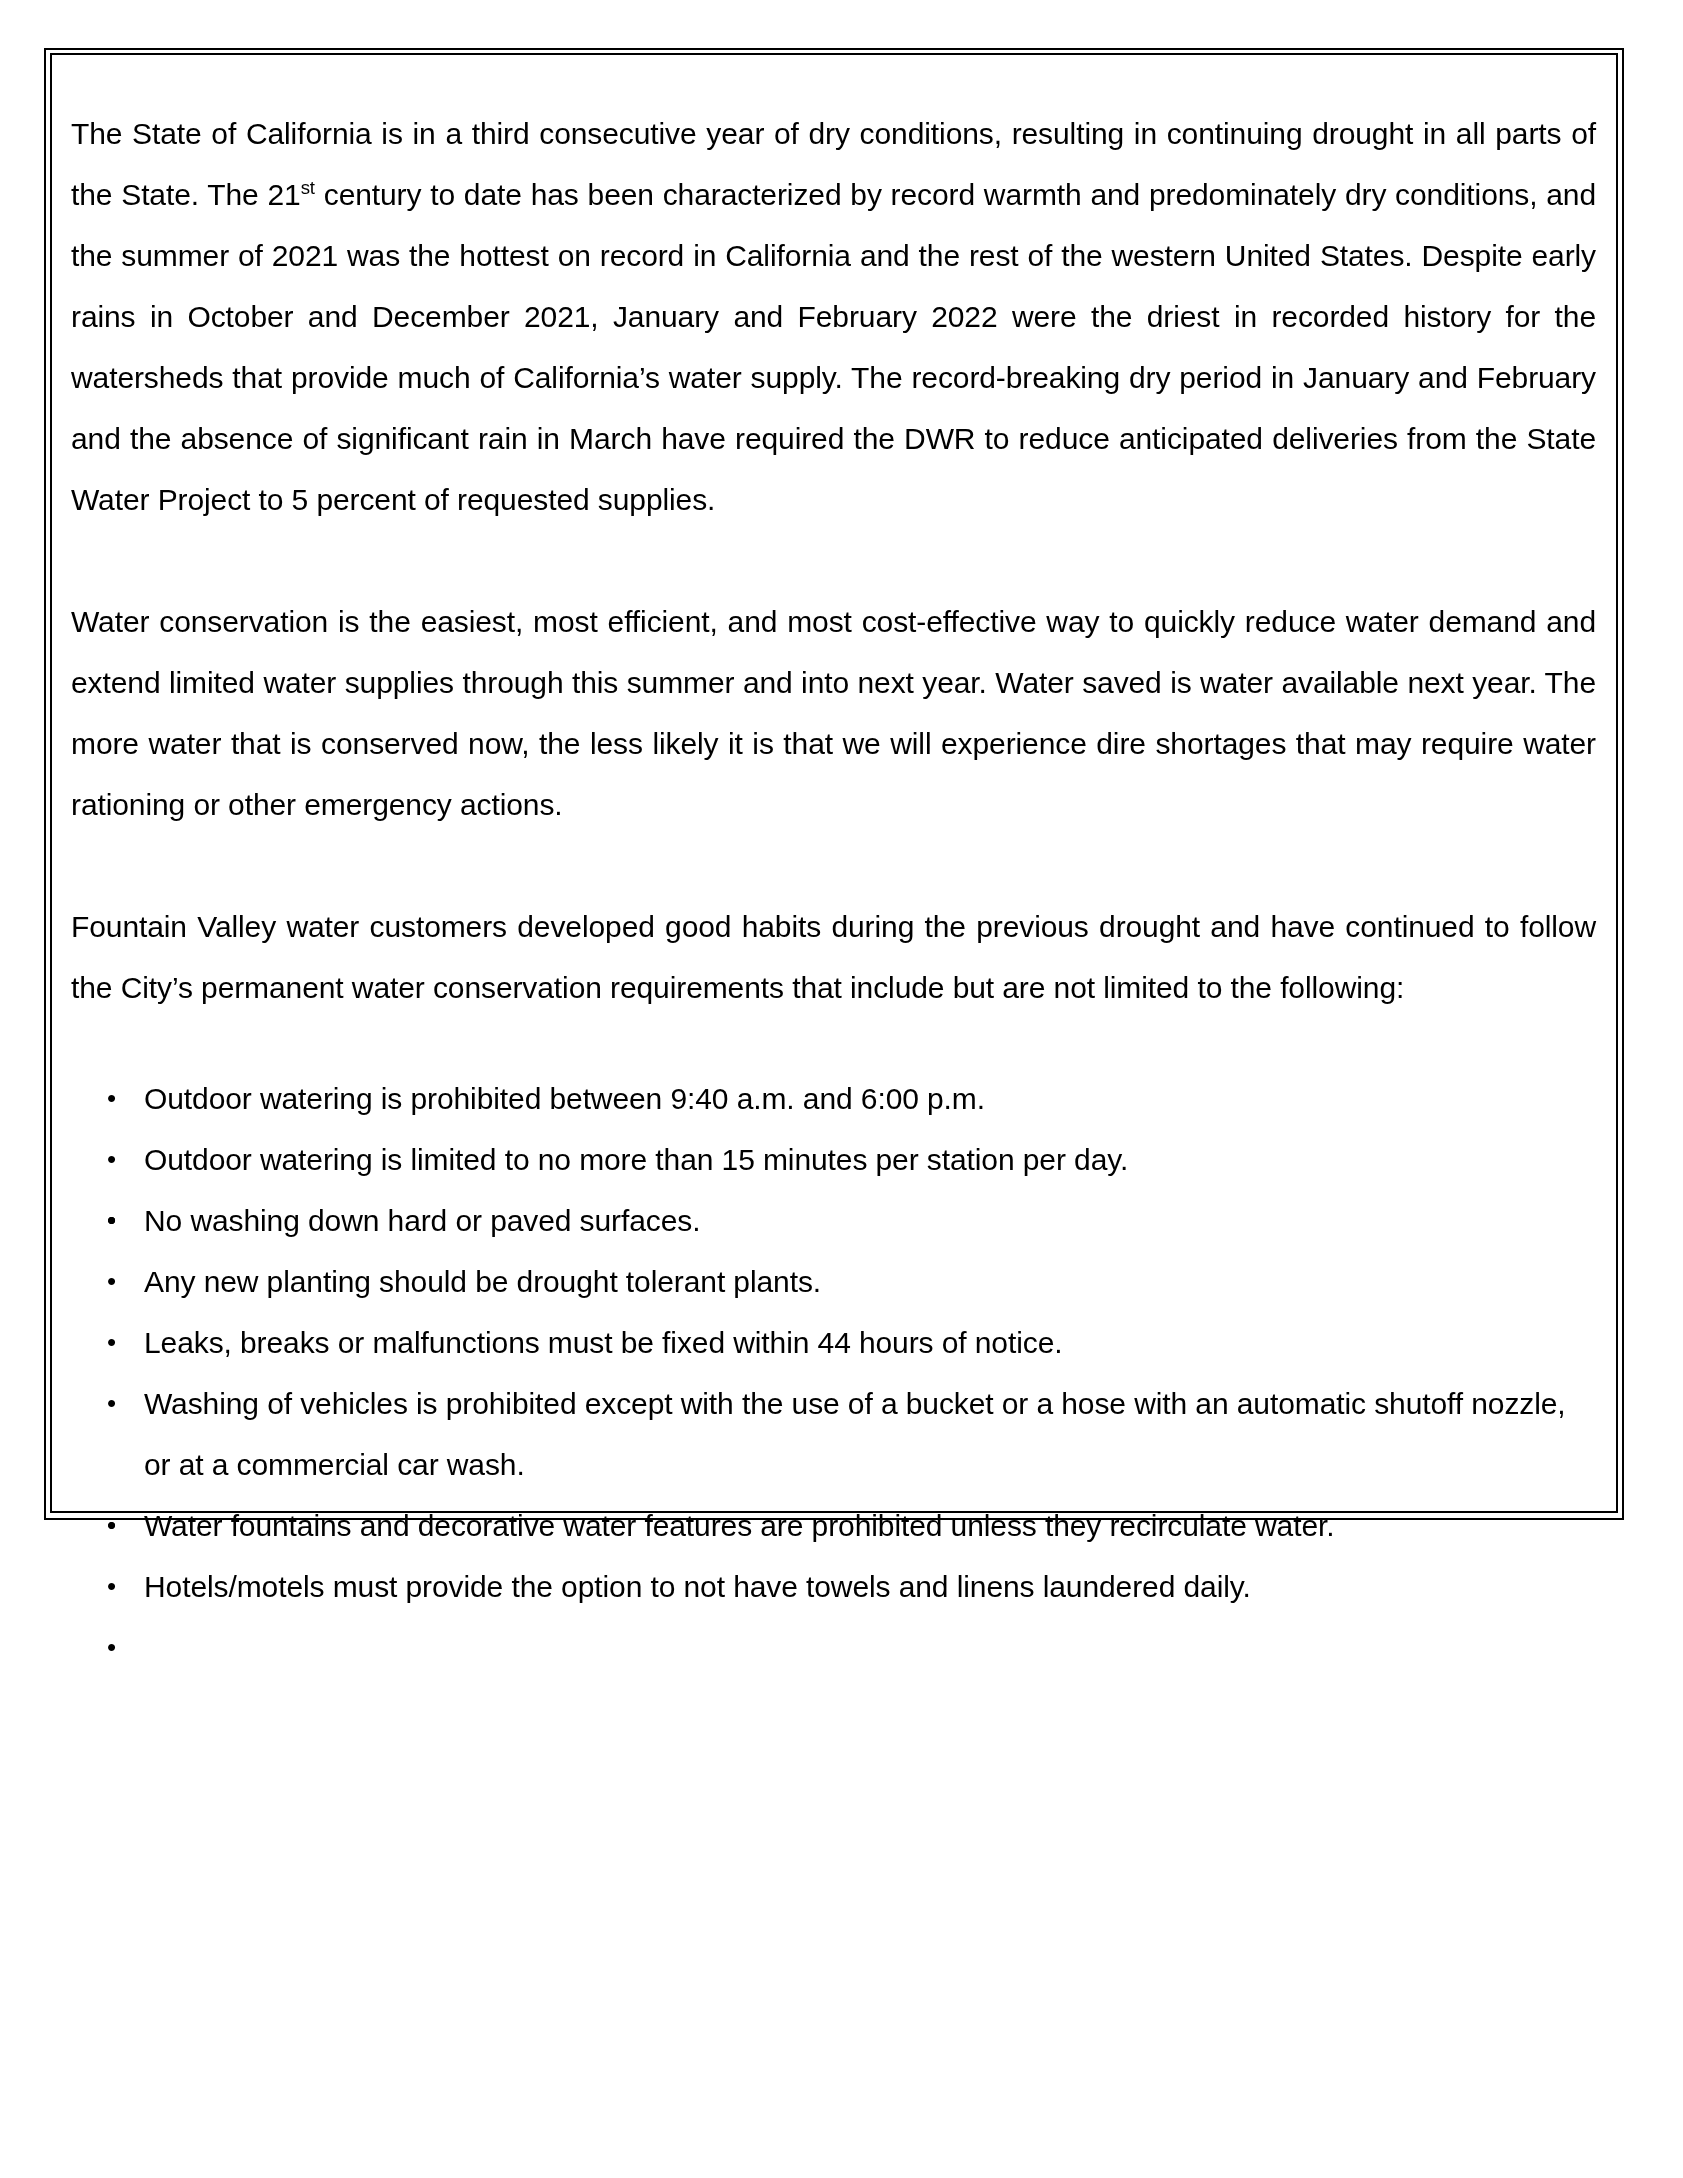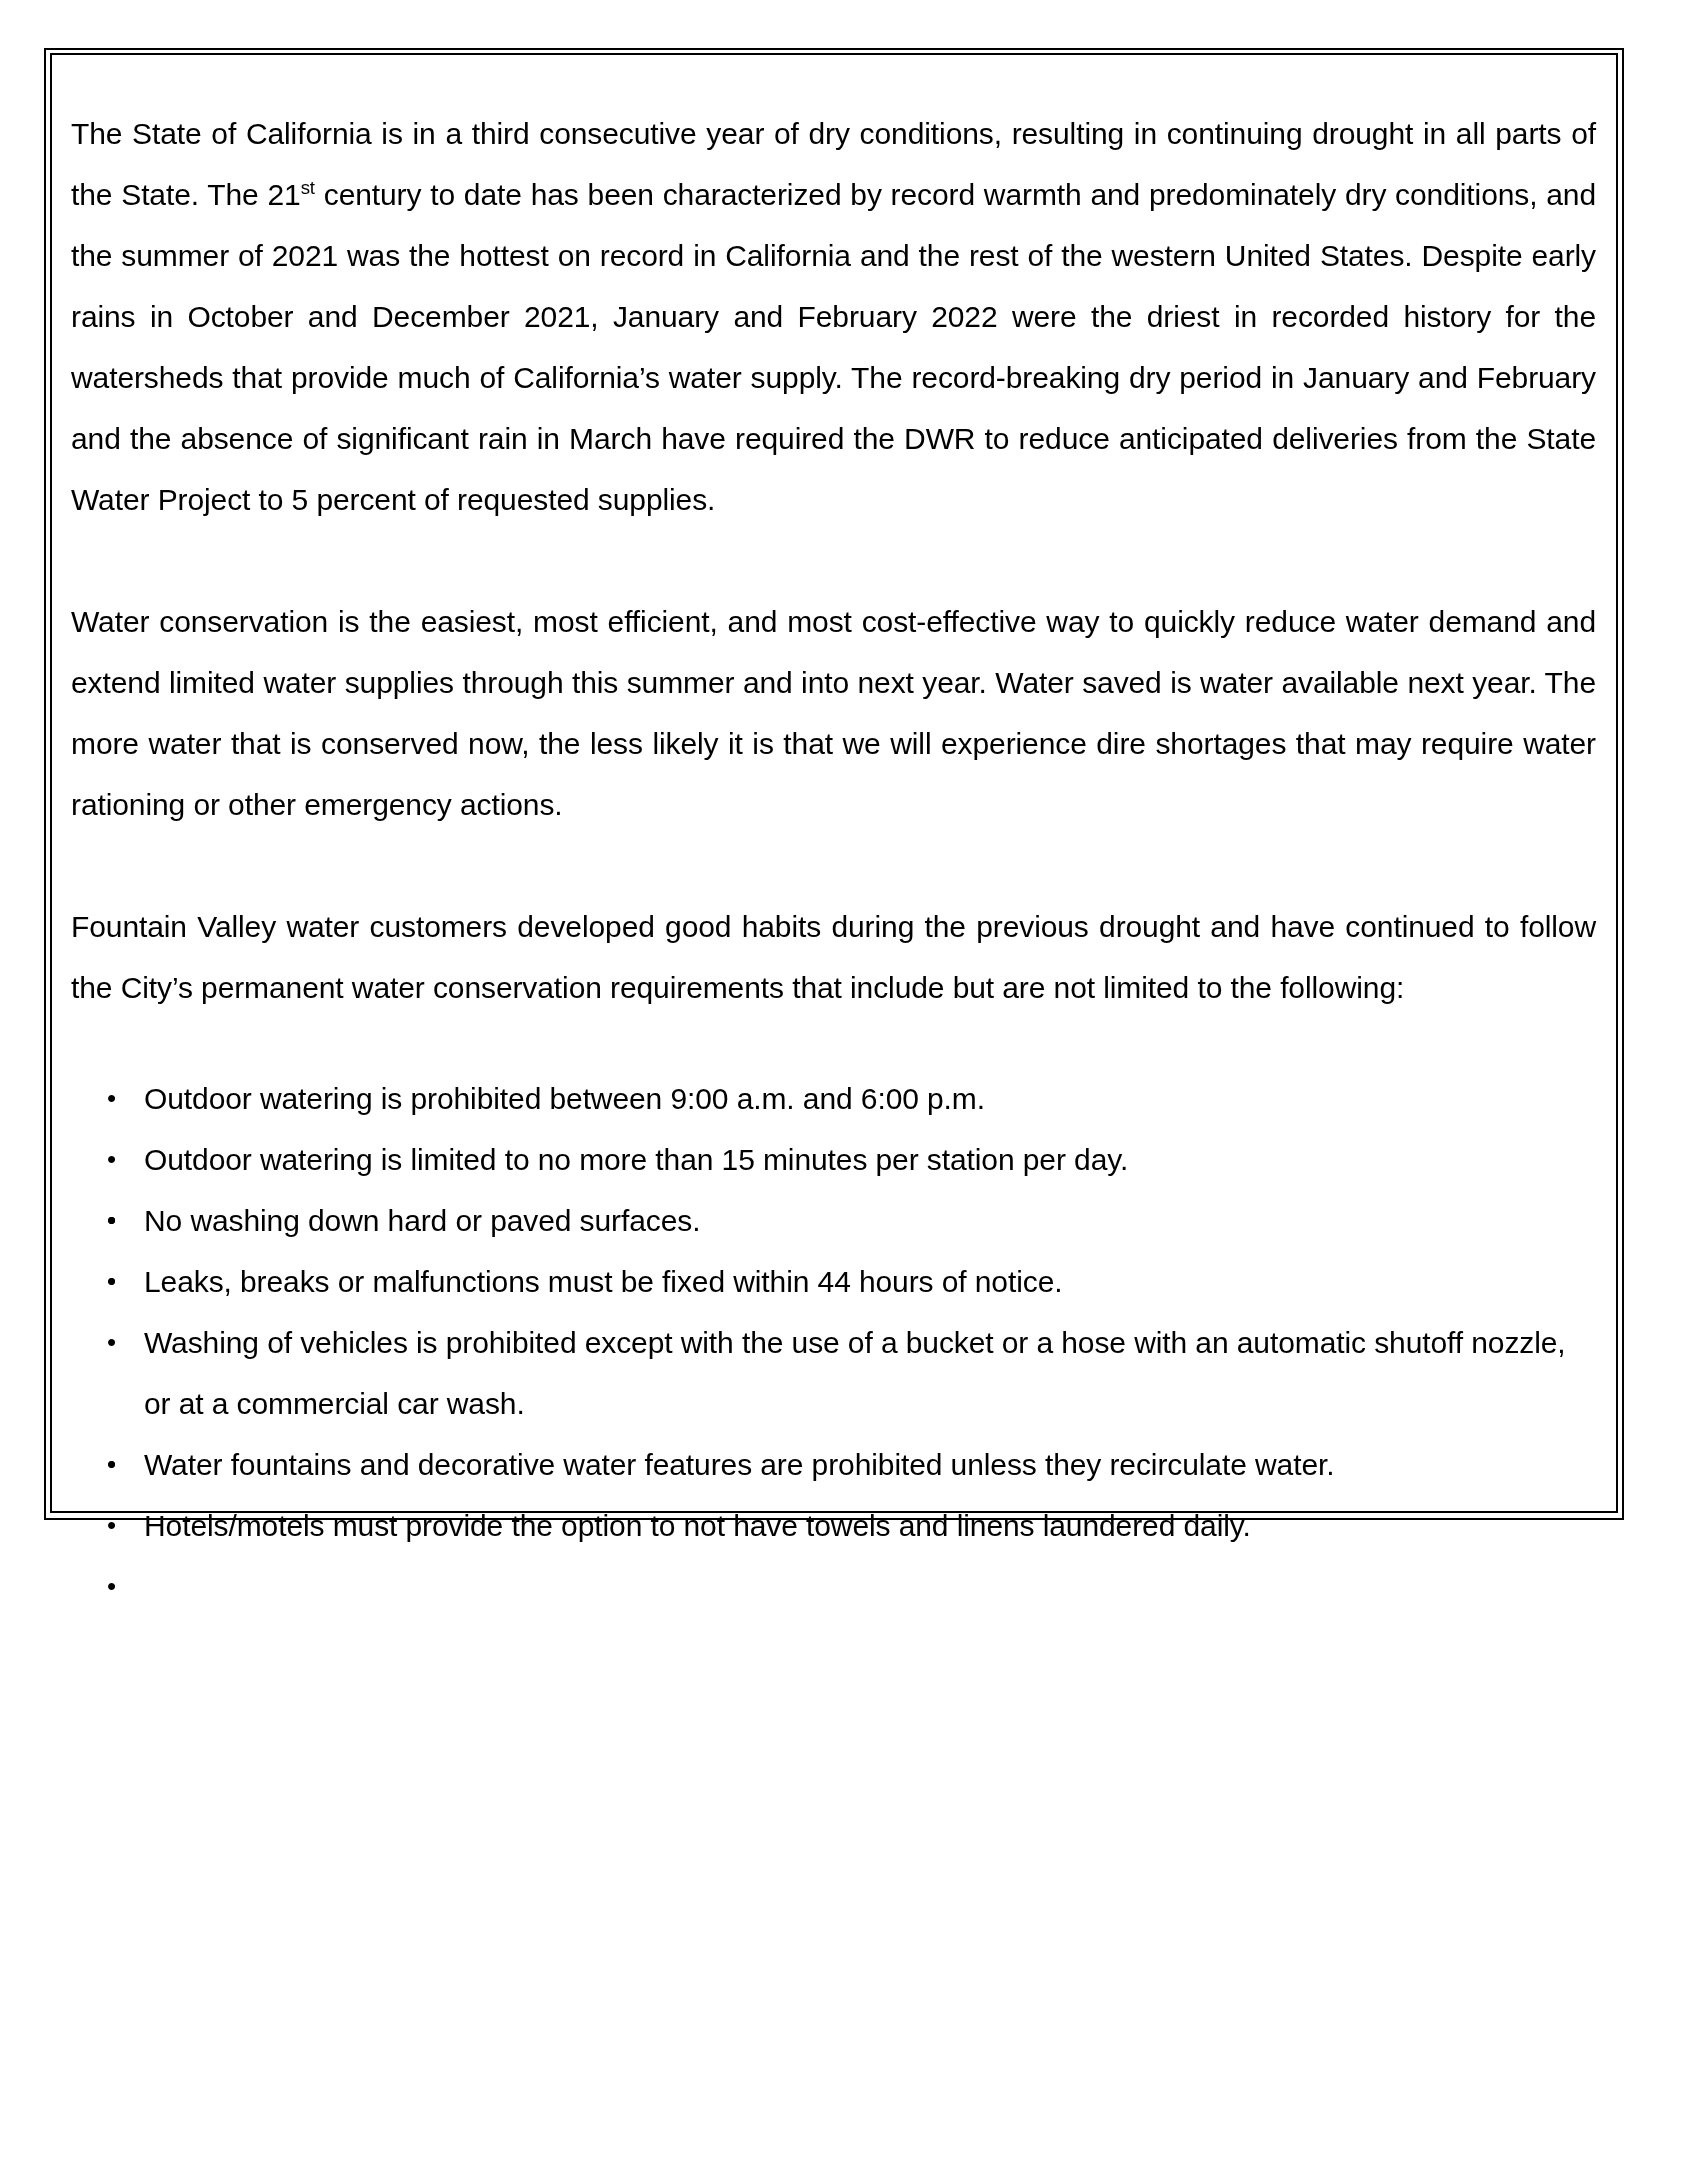--- a/index.html
+++ b/index.html
@@ -118,38 +118,39 @@
 
     <div class="para-gap"></div>
 
     <p class="body-para">Fountain Valley water customers developed good habits during the previous drought and have continued to follow the City’s permanent water conservation requirements that include but are not limited to the following:</p>
 
     <div class="list-top-gap"></div>
 
     <ul class="rules-list">
       <li>
         <span class="bullet-glyph">•</span>
-        <span>Outdoor watering is prohibited between 9:00 a.m. and 6:00 p.m.</span>
+        <span>Outdoor watering is prohibited between 9:40 a.m. and 6:00 p.m.</span>
       </li>
       <li>
         <span class="bullet-glyph">•</span>
         <span>Outdoor watering is limited to no more than 15 minutes per station per day.</span>
       </li>
       <li>
         <span class="bullet-glyph">•</span>
       </li>
       <li>
         <span class="bullet-glyph">•</span>
       </li>
       <li>
         <span class="bullet-glyph">•</span>
         <span>No washing down hard or paved surfaces.</span>
       </li>
       <li>
         <span class="bullet-glyph">•</span>
+        <span>Any new planting should be drought tolerant plants.</span>
       </li>
       <li>
         <span class="bullet-glyph">•</span>
         <span>Leaks, breaks or malfunctions must be fixed within 44 hours of notice.</span>
       </li>
       <li>
         <span class="bullet-glyph">•</span>
         <span>Washing of vehicles is prohibited except with the use of a bucket or a hose with an automatic shutoff nozzle, or at a commercial car wash.</span>
       </li>
       <li>

